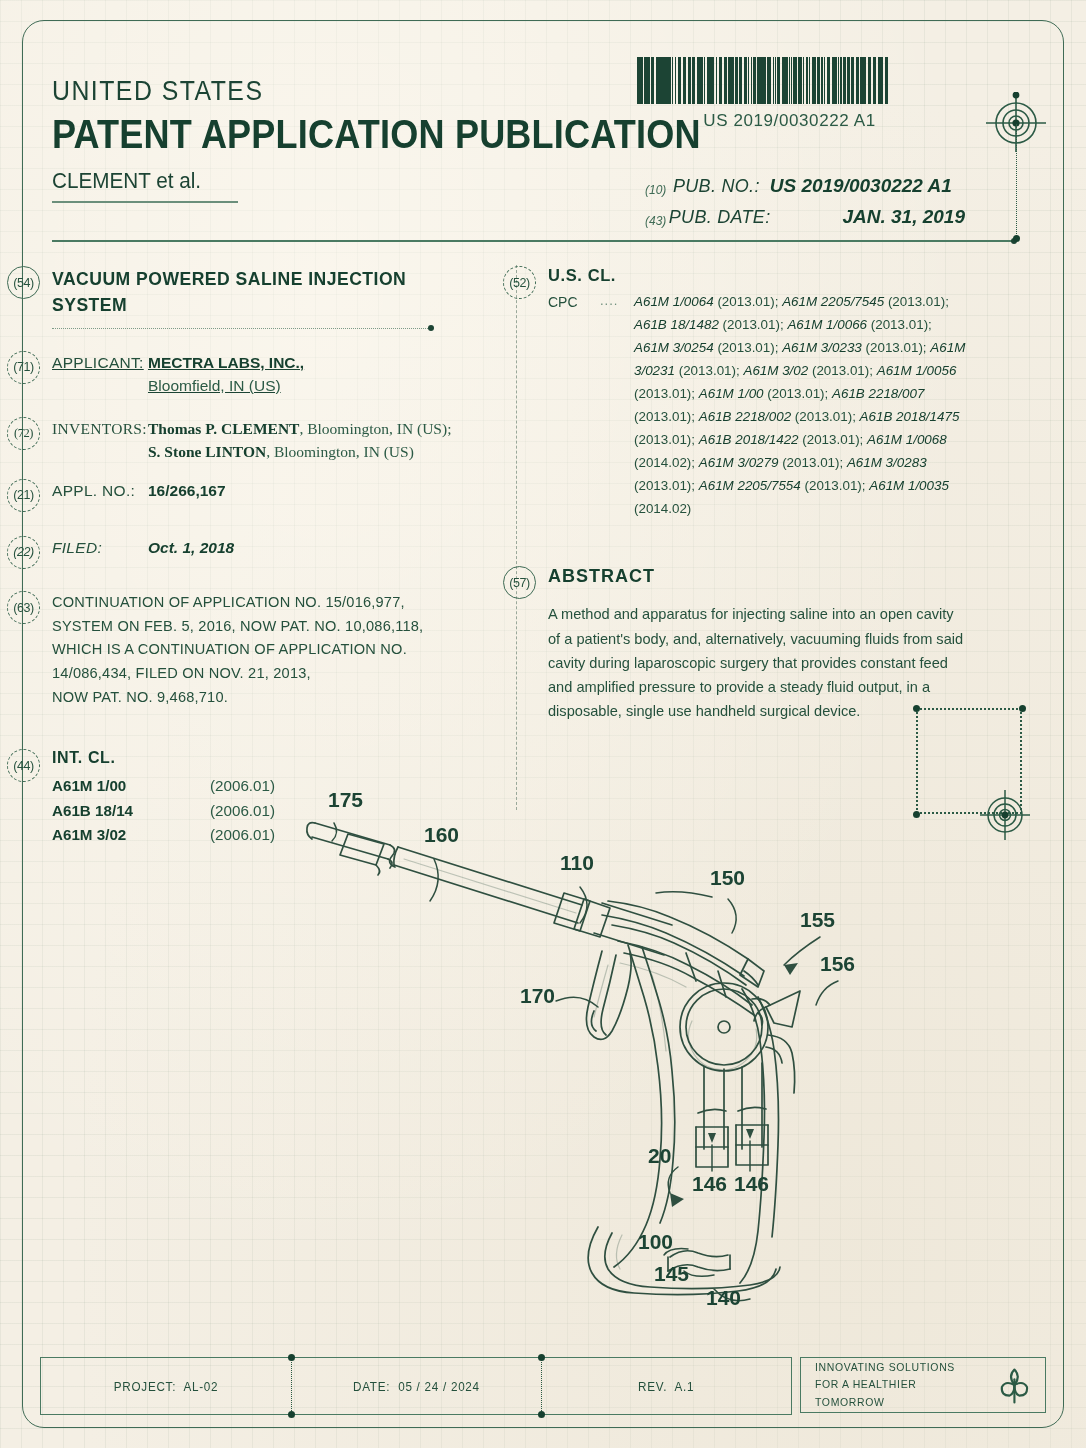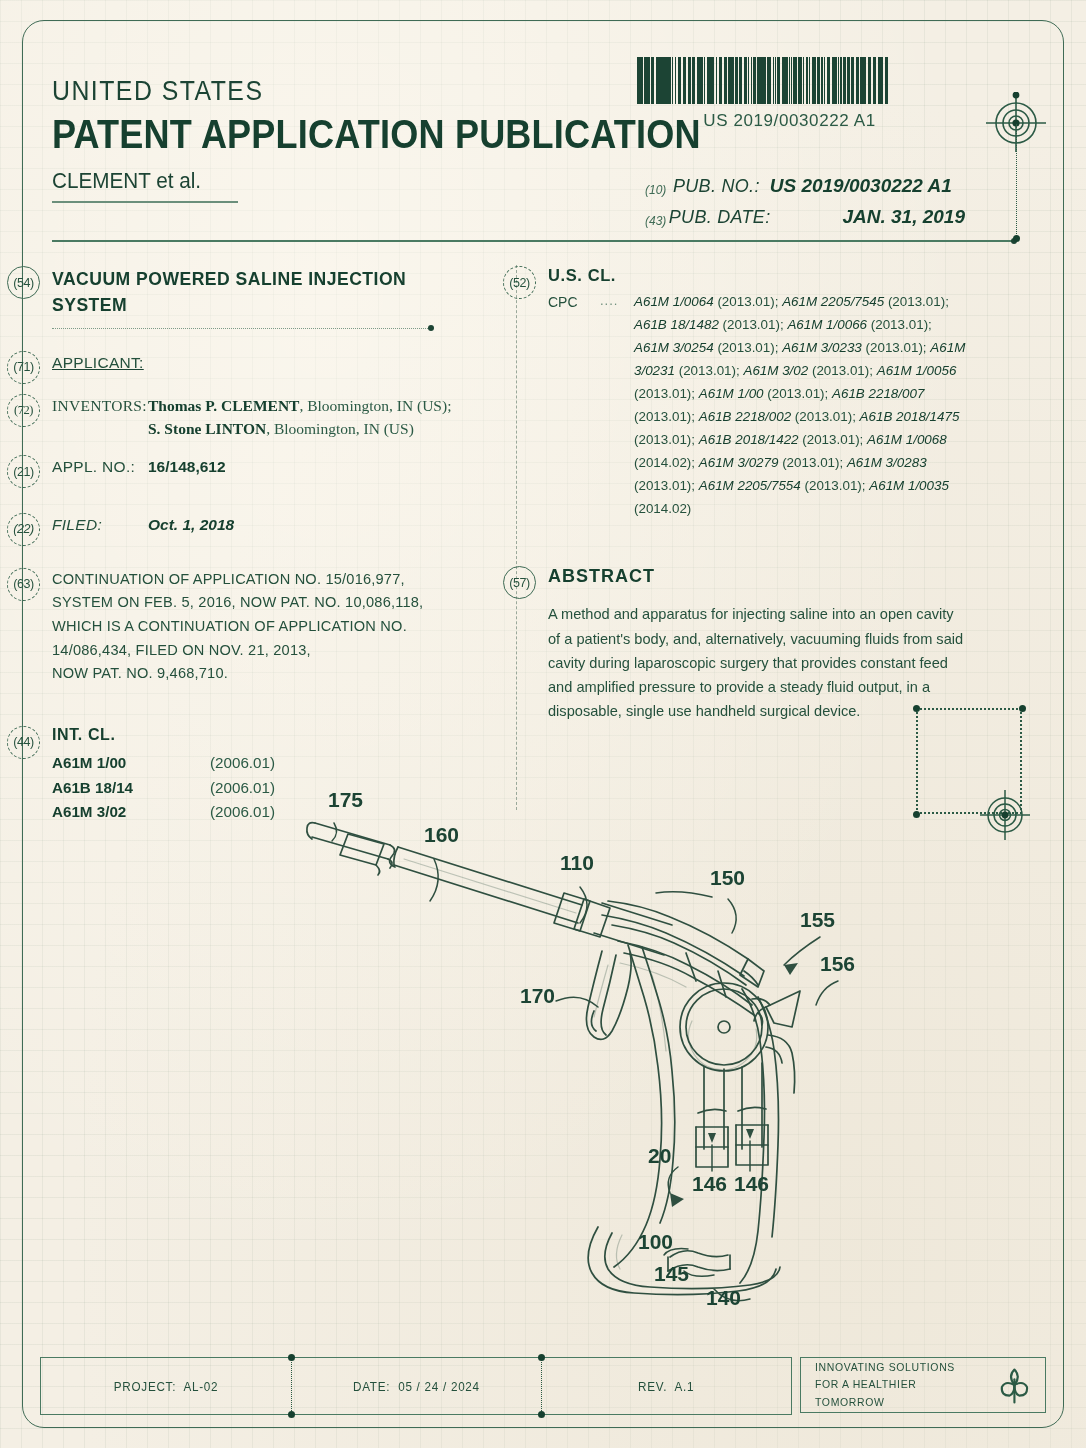--- a/index.html
+++ b/index.html
@@ -299,40 +299,44 @@
   <div class="sec">
     <div class="tag solid">(54)</div>
     <div class="title-txt">VACUUM POWERED SALINE INJECTION SYSTEM</div>
     <div class="title-dots"></div>
   </div>
 
   <div class="sec" style="margin-top:22px;text-decoration:underline;">
     <div class="tag">(71)</div>
     <div class="field">
       <div class="flabel">APPLICANT:</div>
+      <div class="fval">
+        <b>MECTRA LABS, INC.,</b><br>
+        <span class="fsub">Bloomfield, IN (US)</span>
+      </div>
     </div>
   </div>
 
   <div class="sec" style="margin-top:20px;font-family:Liberation Serif, serif;">
     <div class="tag">(72)</div>
     <div class="field">
       <div class="flabel">INVENTORS:</div>
       <div class="fval">
         <b>Thomas P. CLEMENT</b><span class="fsub">, Bloomington, IN (US);</span><br>
         <b>S. Stone LINTON</b><span class="fsub">, Bloomington, IN (US)</span>
       </div>
     </div>
   </div>
 
   <div class="sec" style="margin-top:12px;">
     <div class="tag">(21)</div>
     <div class="field">
       <div class="flabel">APPL. NO.:</div>
       <div class="fval">
-        <b>16/148,612</b>
+        <b>16/266,167</b>
       </div>
     </div>
   </div>
 
   <div class="sec" style="margin-top:34px;font-style:italic;">
     <div class="tag">(22)</div>
     <div class="field">
       <div class="flabel">FILED:</div>
       <div class="fval">
         <b>Oct. 1, 2018</b>

